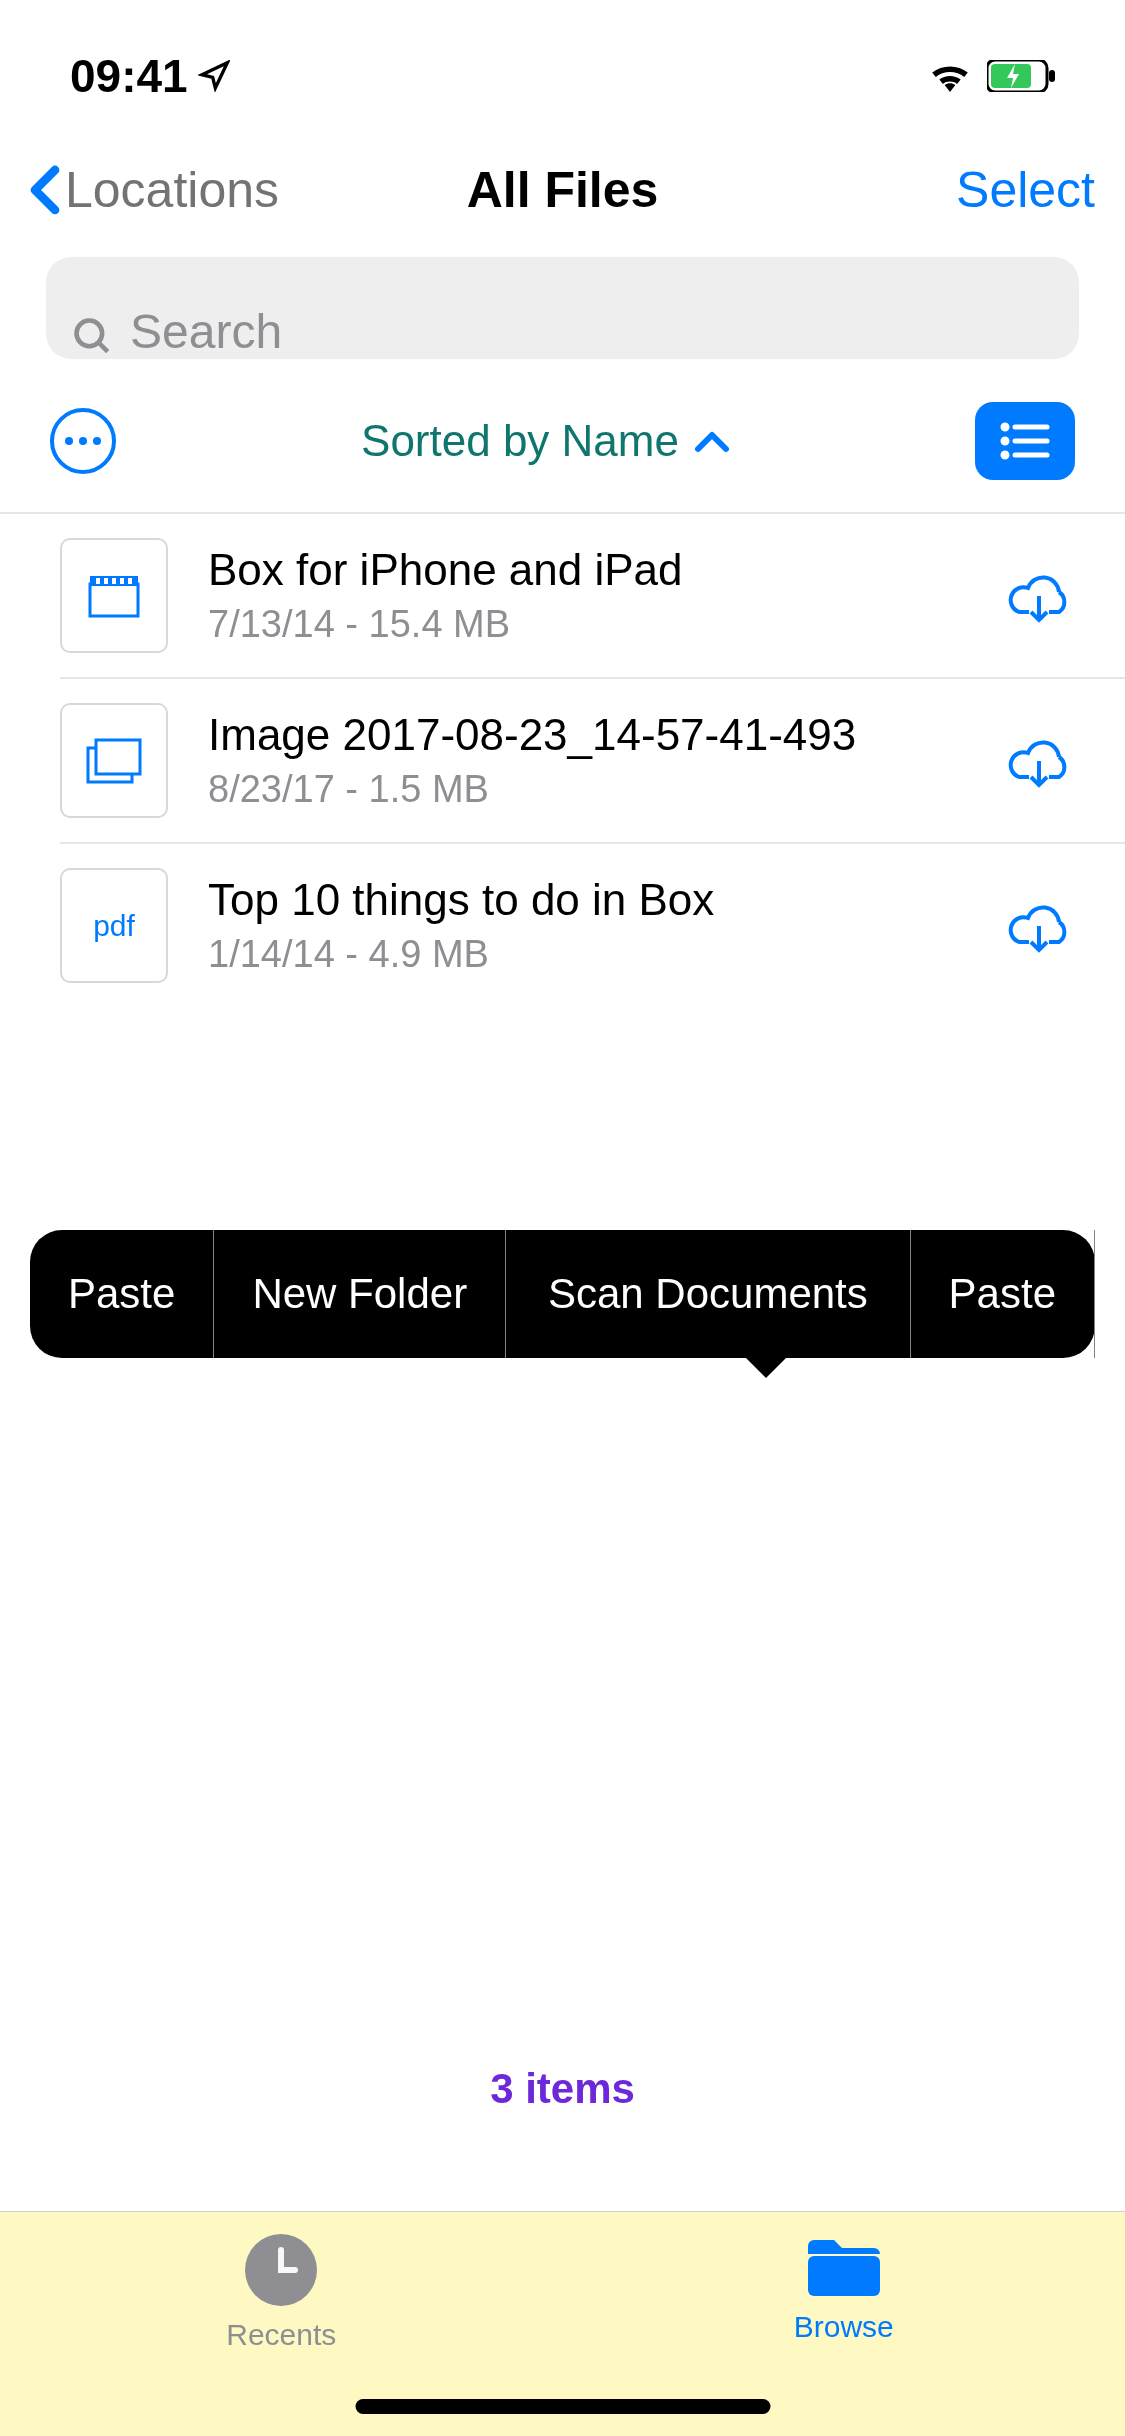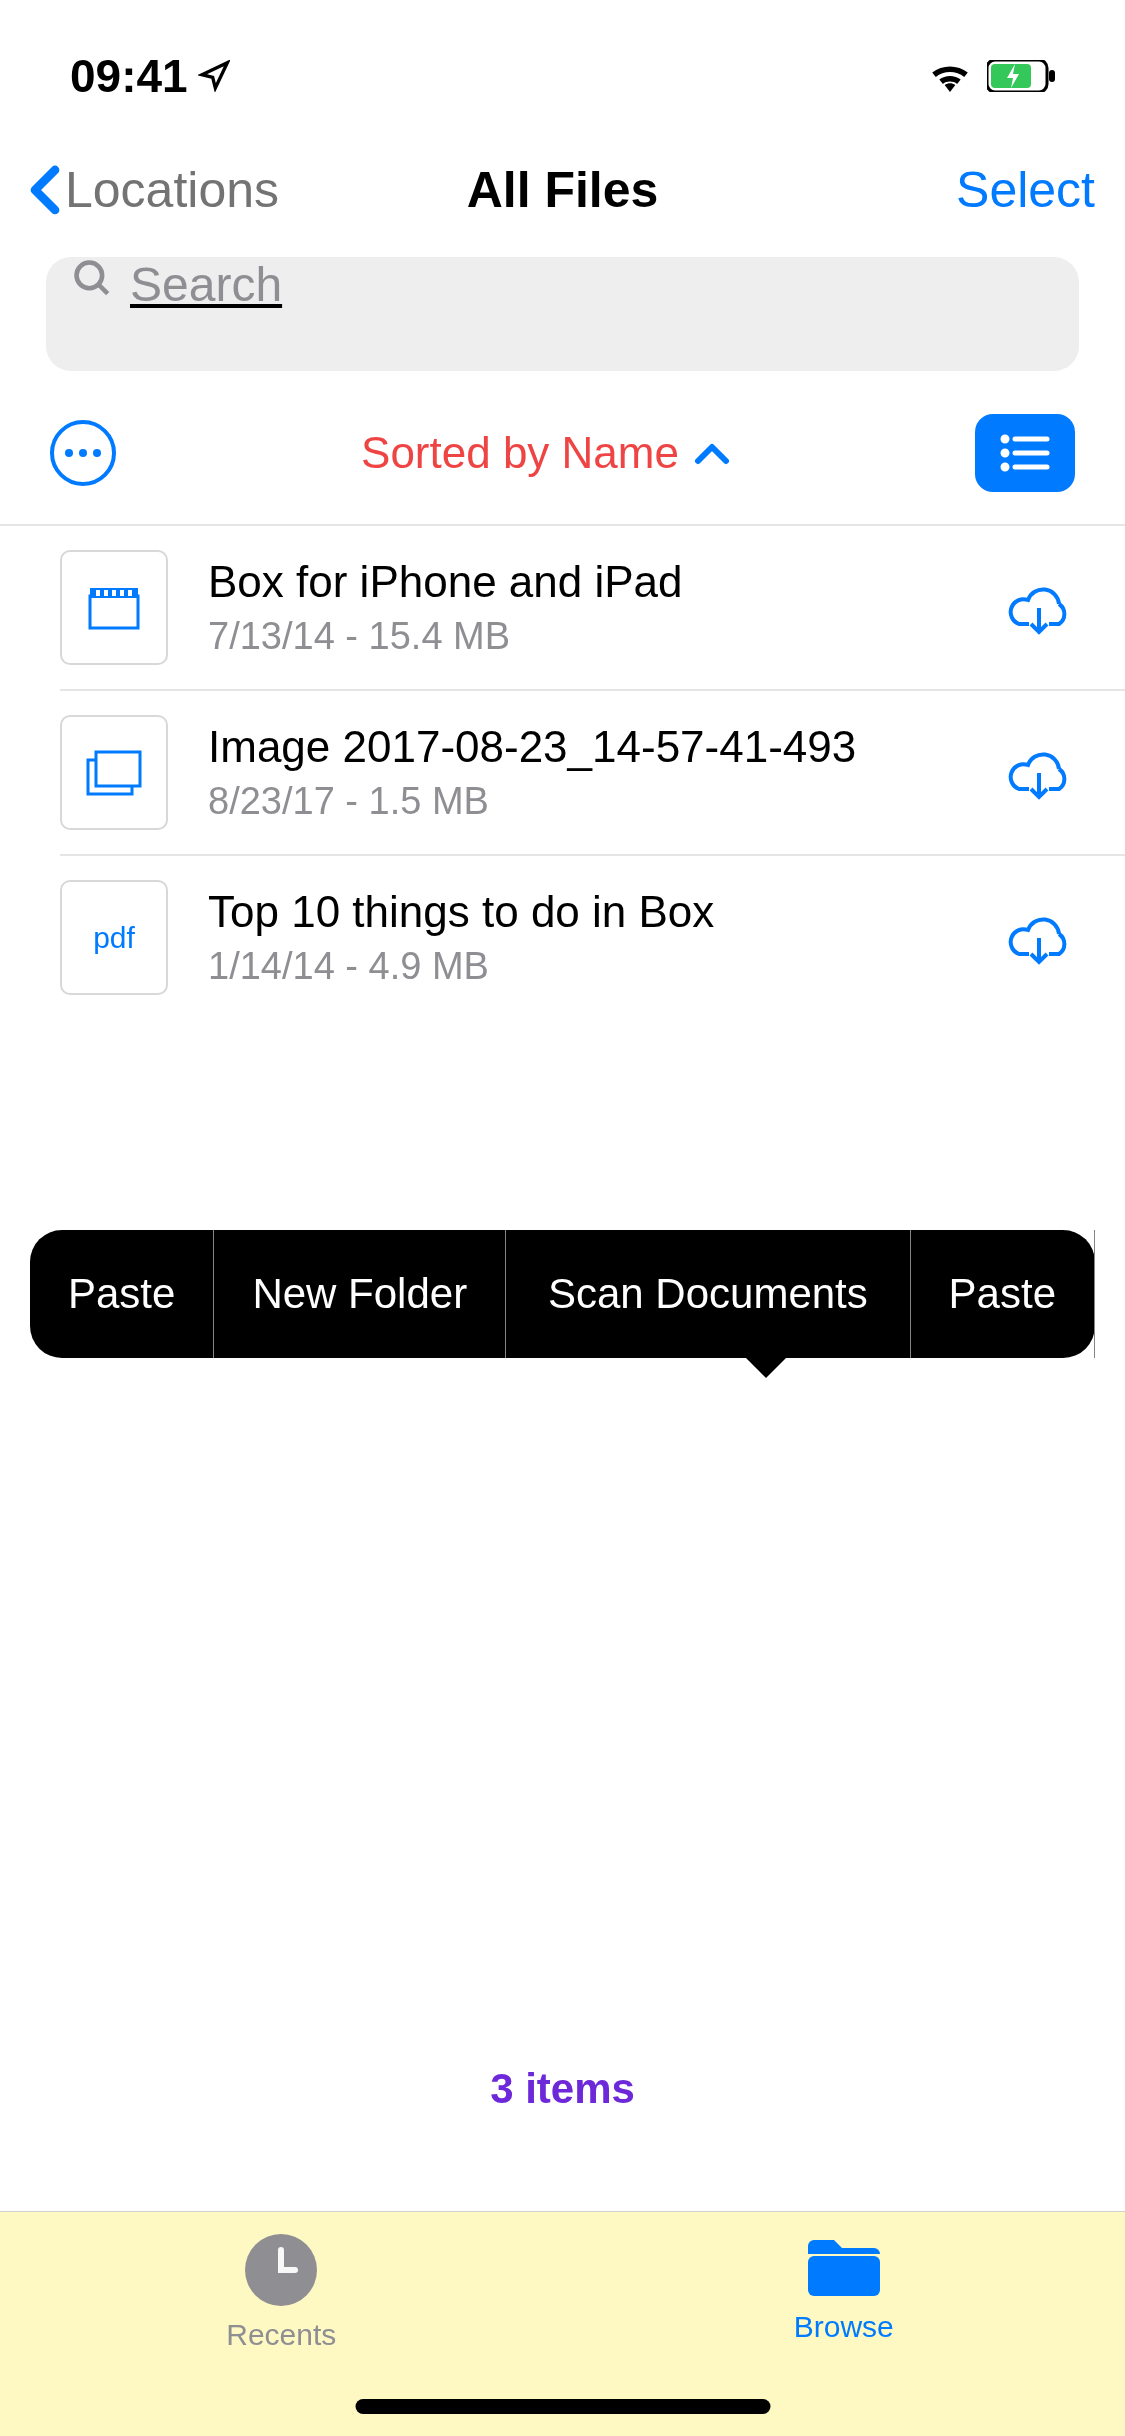--- a/index.html
+++ b/index.html
@@ -56,26 +56,25 @@
     .select-button {
       color: #007aff;
       font-size: 50px;
     }
     .search-container {
       padding: 10px 46px;
     }
     .search-bar {
       background: #eeeeef;
       border-radius: 25px;
-      height: 114px;
-      display: flex;
-      align-items: flex-start;
+      height: 102px;
+      display: flex;
+      align-items: flex-end;
       padding: 0 25px;
       gap: 15px;
-      text-decoration: underline;
     }
     .search-placeholder {
       color: #8e8e93;
       font-size: 48px;
     }
     .toolbar {
       height: 145px;
       display: flex;
       align-items: center;
       justify-content: space-between;
@@ -92,21 +91,21 @@
       justify-content: center;
       gap: 6px;
     }
     .more-dot {
       width: 8px;
       height: 8px;
       background: #007aff;
       border-radius: 50%;
     }
     .sort-label {
-      color: #ef4444;
+      color: #0f766e;
       font-size: 44px;
       display: flex;
       align-items: center;
       gap: 15px;
     }
     .view-toggle {
       width: 100px;
       height: 78px;
       background: #007aff;
       border-radius: 18px;

